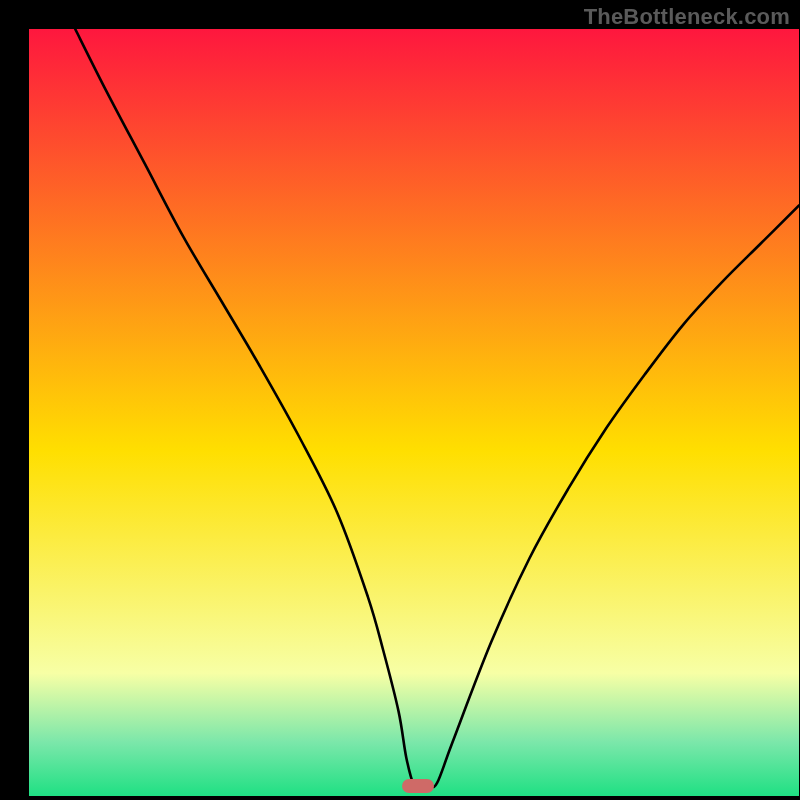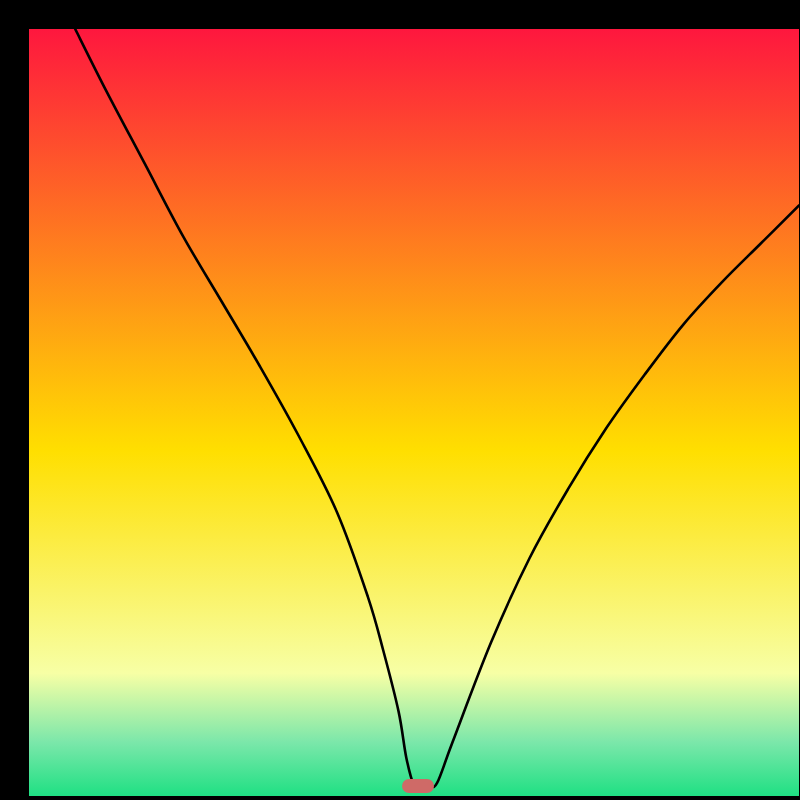--- a/index.html
+++ b/index.html
@@ -46,20 +46,21 @@
     border-radius: 9px;
     background: #cf6a67;
     transform: translate(-50%, -50%);
     z-index: 40;
   }
 </style>
 </head>
 <body>
 
 <div class="frame">
+  <div class="watermark">TheBottleneck.com</div>
 
   <div class="plot">
     <svg id="plot-svg" viewBox="0 0 770 767" preserveAspectRatio="none">
       <defs>
         <linearGradient id="bg-grad" x1="0" y1="0" x2="0" y2="1">
             <stop offset="0%" stop-color="#fe173e"></stop>
             <stop offset="55.00000000000001%" stop-color="#ffdf00"></stop>
             <stop offset="84%" stop-color="#f7ffa5"></stop>
             <stop offset="93%" stop-color="#7be7aa"></stop>
             <stop offset="100%" stop-color="#1fe083"></stop>

